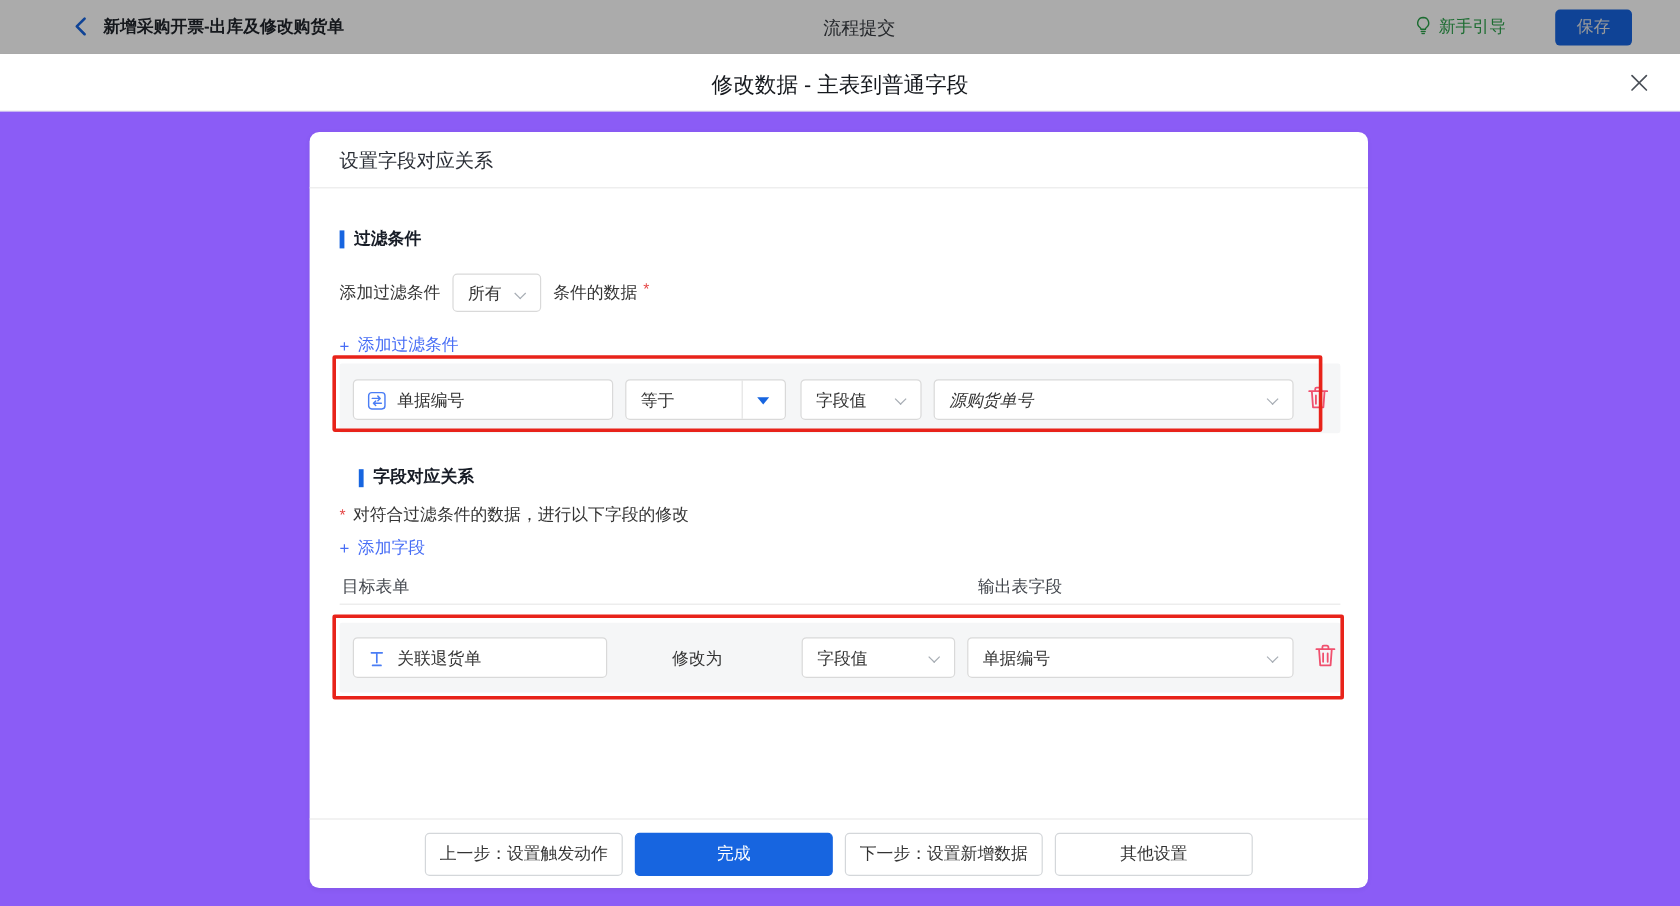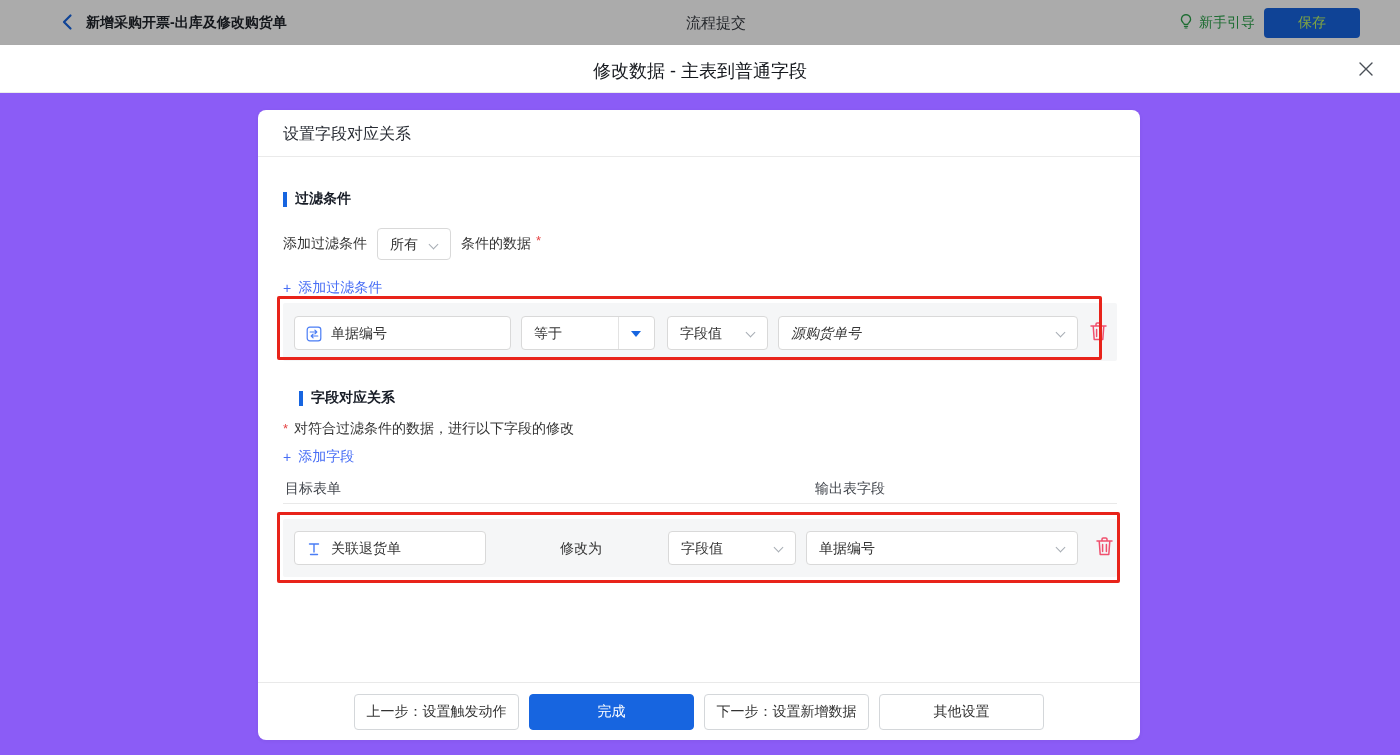--- a/index.html
+++ b/index.html
@@ -6,21 +6,21 @@
   html,body { width:1400px; height:755px; font-family:"Liberation Sans","DejaVu Sans",sans-serif; background:#f4f5f6; overflow:hidden; }
   .stage { position:relative; width:1400px; height:755px; }
 
   
   .topbar { position:absolute; left:0; top:0; width:1400px; height:45px; background:#ffffff;padding-left:32px; }
   .topbar-inner { position:relative; width:100%; height:100%; display:flex; align-items:center; }
   .back-btn { position:absolute; left:26px; top:12px; width:20px; height:20px; cursor:pointer; }
   .top-title { position:absolute; left:54px; top:14px; font-size:14px; font-weight:700; color:#20242b; }
   .top-center { position:absolute; left:0; right:0; top:14px; text-align:center; font-size:15px; color:#383c42; }
   .guide { position:absolute; right:145px; top:13px; display:flex; align-items:center; gap:5px; font-size:14px; color:#2ba24a; cursor:pointer; }
-  .save-btn { position:absolute; right:40px; top:8px; width:96px; height:30px; background:#1765e0; color:#bef264; font-size:14px; border:none; border-radius:4px; cursor:pointer; }
+  .save-btn { position:absolute; right:40px; top:8px; width:64px; height:30px; background:#1765e0; color:#e5e5e5; font-size:14px; border:none; border-radius:4px; cursor:pointer; }
   .topbar-dim { position:absolute; left:0; top:0; width:1400px; height:45px; background:rgba(0,0,0,0.33); }
 
   
   .modal-header { position:absolute; left:0; top:45px; width:1400px; height:48px; background:#ffffff; border-bottom:1px solid #ececec; box-shadow:0 1px 3px rgba(0,0,0,0.04); }
   .modal-title { position:absolute; left:0; right:0; top:14px; text-align:center; font-size:18px; font-weight:500; color:#15181d; }
   .close-btn { position:absolute; right:26px; top:16px; width:16px; height:16px; cursor:pointer; }
 
   
   .modal-body { position:absolute; left:0; top:93px; width:1400px; height:662px; background:#8b5cf6; }
   .card { position:absolute; left:258px; top:17px; width:882px; height:630px; background:#ffffff; border-radius:8px; box-shadow:0 1px 4px rgba(0,0,0,0.05); }
@@ -175,21 +175,21 @@
       <div class="add-link" style="left:25px; top:338px;">
         <span>+</span>
         <span>添加字段</span>
       </div>
 
       <div class="col-head" style="left:27px; top:370px;">目标表单</div>
       <div class="col-head" style="left:557px; top:370px;">输出表字段</div>
       <div class="hr-line" style="top:393px;"></div>
 
       <div class="strip" style="top:409px;">
-        <div class="field-box" style="left:11px; top:12px; width:192px;">
+        <div class="field-box" style="left:11px; top:12px; width:212px;">
           <span class="fb-icon">
             <svg width="16" height="16" viewBox="0 0 16 16">
                 <path d="M3.5 3h9M8 3v8" fill="none" stroke="#4a7df5" stroke-width="1.4" stroke-linecap="round"></path>
                 <path d="M4.5 13.5h7" fill="none" stroke="#4a7df5" stroke-width="1.4" stroke-linecap="round"></path>
               </svg>
           </span>
           <span class="fb-text">关联退货单</span>
         </div>
         <span class="action-text" style="left:277px; top:21px;">修改为</span>
         <div class="sel-box" style="left:385px; top:12px; width:128px;">

